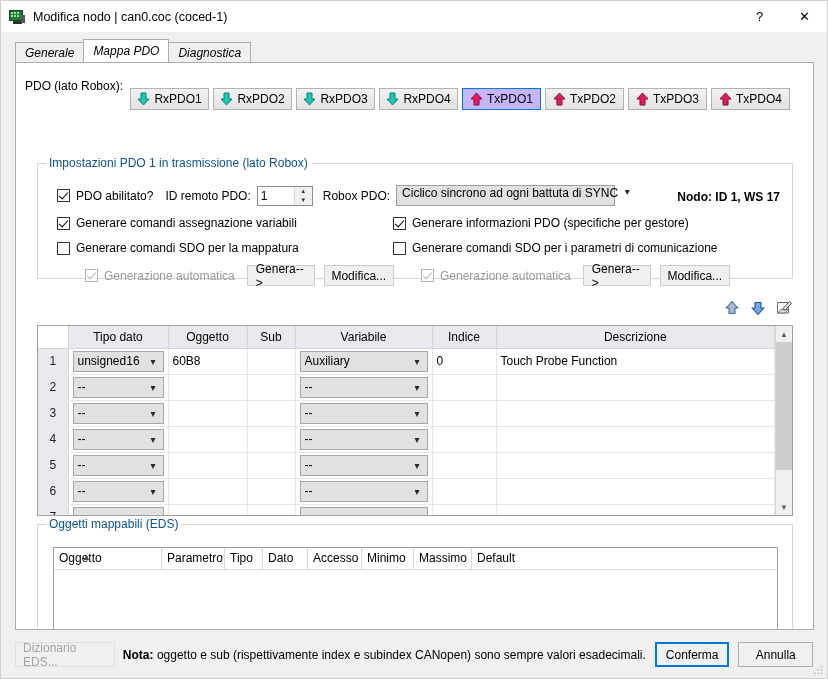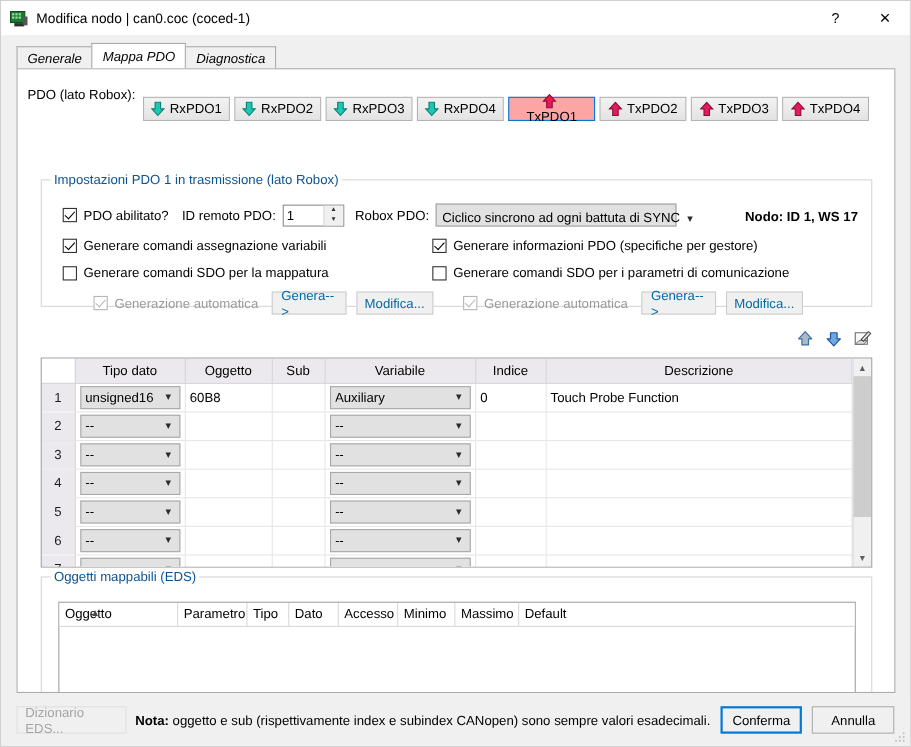--- a/index.html
+++ b/index.html
@@ -120,23 +120,22 @@
     display: flex;
     align-items: center;
     justify-content: center;
     font-size: 12px;
     cursor: default;
     box-sizing: border-box;
     padding: 0 6px;
     margin-top: 26px;
   }
   .pdo-btn.selected {
-    background: #fca5a5;
+    background: #c4b5fd;
     border: 1px solid #0078d7;
-    flex-direction: column;
   }
   .pdo-btn svg { margin-right: 4px; flex: 0 0 auto; display:block; }
 
   
   .group {
     position: absolute;
     border: 1px solid #d6d6d6;
     box-sizing: border-box;
   }
   .group > .gtitle {
@@ -209,21 +208,21 @@
     flex: 0 0 auto;
   }
   .spin .arrows span {
     flex: 1 1 50%;
     display: flex; align-items: center; justify-content: center;
     font-size: 6px; line-height: 1;
     color: #333;
   }
   .combo {
     display: inline-flex;
-    align-items: flex-end;
+    align-items: flex-start;
     height: 21px;
     border: 1px solid #a0a0a0;
     background: #e1e1e1;
     box-sizing: border-box;
     padding: 0 2px 0 5px;
     font-size: 12px;
     cursor: default;
     white-space: nowrap;
   }
   .combo .cb-val { flex: 1 1 auto; }
@@ -231,21 +230,21 @@
     width: 18px; text-align:center;
     font-size: 10px; color: #2b2b2b;
     flex: 0 0 auto;
   }
   .btn {
     height: 21px;
     border: 1px solid #cdcdcd;
     background: #f0f0f0;
     box-sizing: border-box;
     font-size: 12px;
-    color: #0369a1;
+    color: #000000;
     display: inline-flex;
     align-items: center;
     justify-content: center;
     cursor: default;
     padding: 0 8px;
   }
 
   
   #map-label {
     position: absolute;

